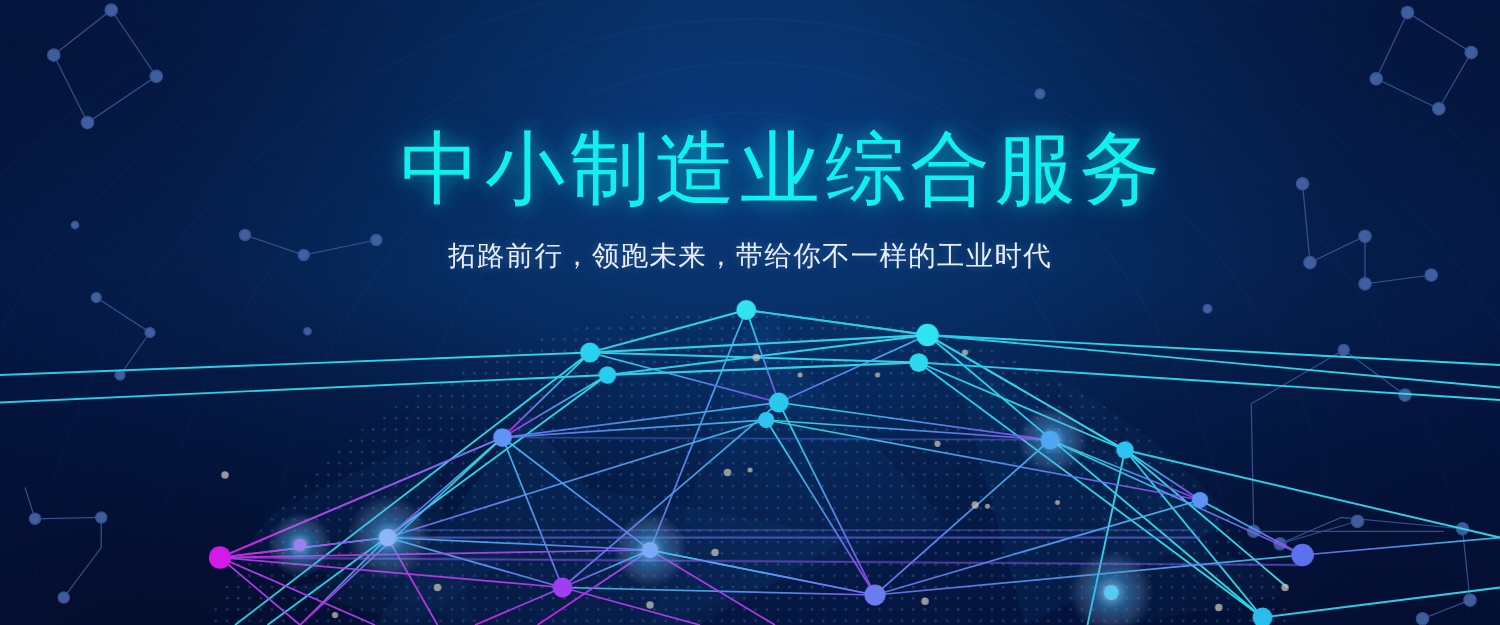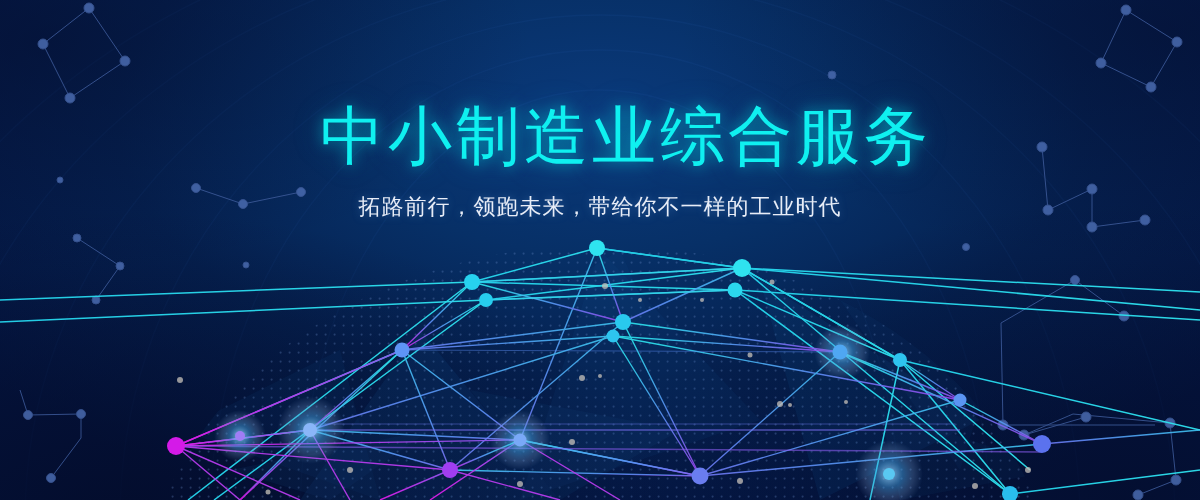--- a/index.html
+++ b/index.html
@@ -45,21 +45,21 @@
     font-family:"DejaVu Sans","Liberation Sans",sans-serif;
   }
   #title-row{position:absolute;top:104px;width:1200px;margin-left:26px;}
   #subtitle-row{position:absolute;top:196px;width:1200px;}
   #subtitle{
     margin:0;padding:0;
     font-size:22px;line-height:1;font-weight:300;
     letter-spacing:1px;
     color:#e8edf7;
     text-shadow:0 0 8px rgba(120,180,255,.35);
-    font-family:Liberation Sans, sans-serif;
+    font-family:Liberation Mono, monospace;
   }
 </style>
 </head>
 <body>
 
 <div id="banner">
 
   <div class="bg-base"></div>
 
   <svg class="layer bg-arcs" viewBox="0 0 1200 500">

